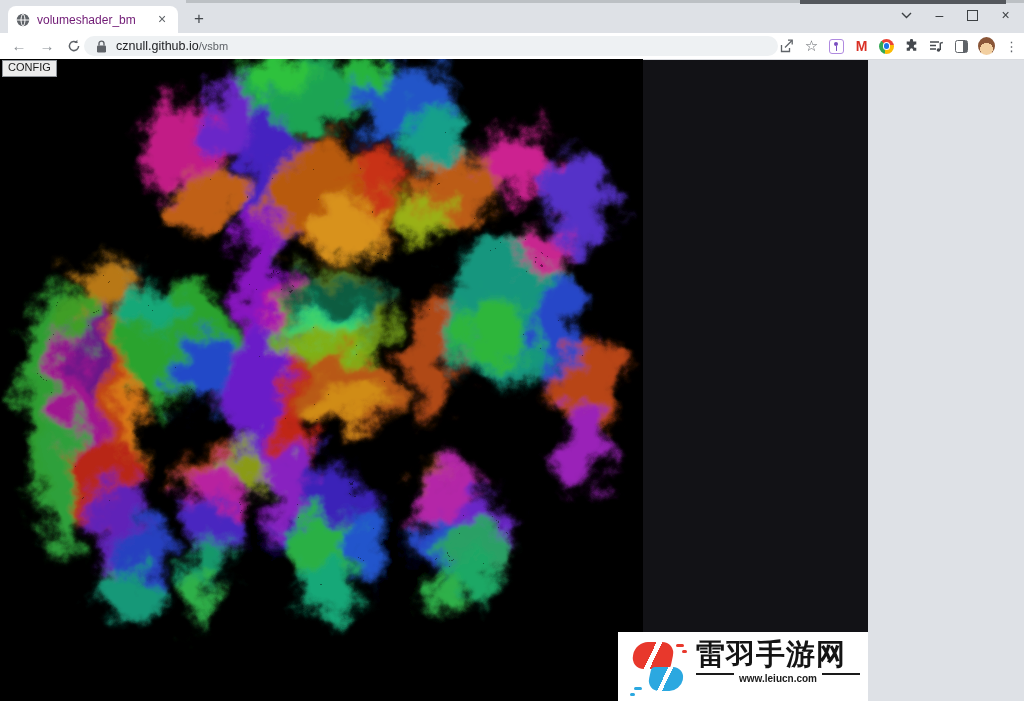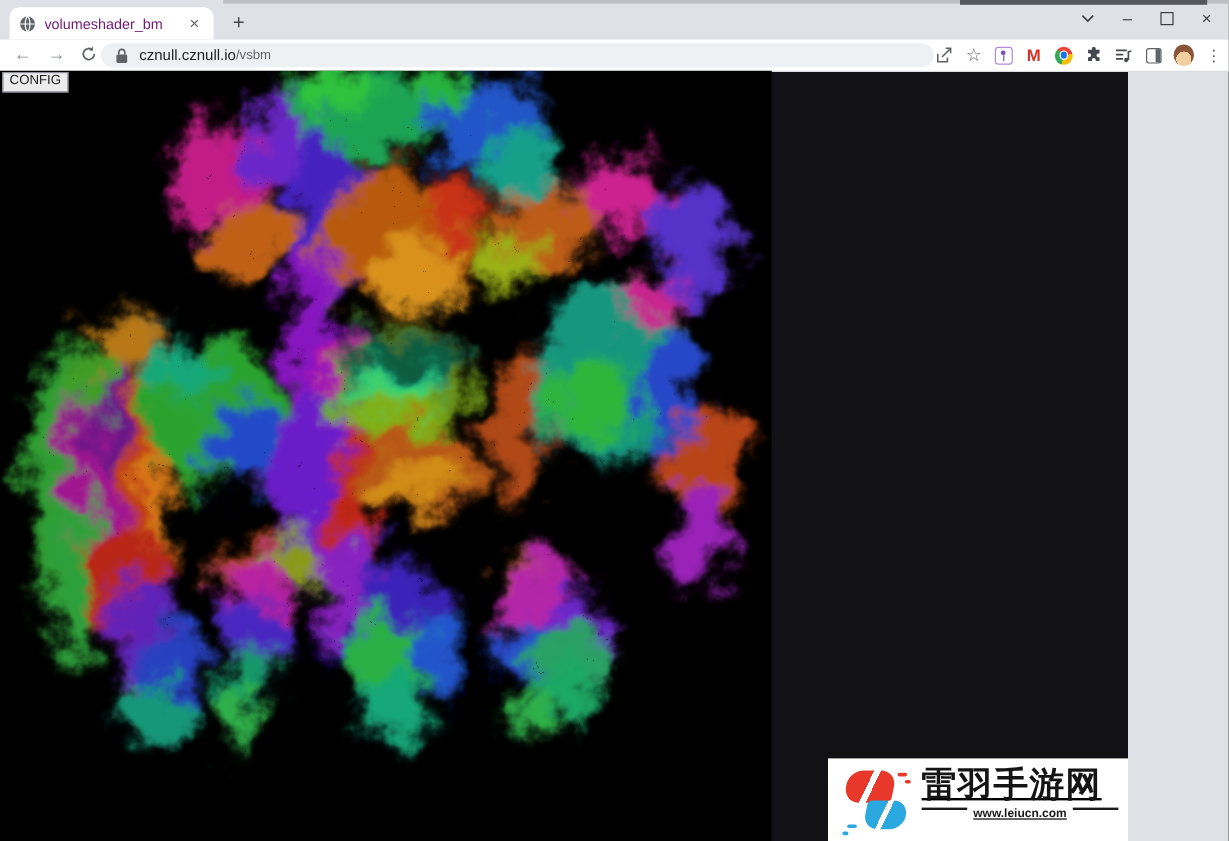--- a/index.html
+++ b/index.html
@@ -43,42 +43,42 @@
           background:conic-gradient(from -45deg,#ea4335 0 120deg,#fbbc05 120deg 240deg,#34a853 240deg 360deg);}
   .chrome::before{content:"";position:absolute;inset:3.6px;background:#fff;border-radius:50%;}
   .chrome::after{content:"";position:absolute;inset:4.8px;background:#1a73e8;border-radius:50%;}
   .side-panel{width:13px;height:13px;border:1.6px solid #5f6368;border-radius:2.5px;position:relative;box-sizing:border-box;}
   .side-panel::after{content:"";position:absolute;right:0;top:0;bottom:0;width:4px;background:#5f6368;}
   .avatar{width:18px;height:18px;border-radius:50%;overflow:hidden;
           background:radial-gradient(circle at 50% 68%,#f2cfa0 0 42%,#8a5638 43% 100%);}
   .kebab{font-size:13px;color:#5f6368;letter-spacing:0;}
 
   
-  .content{position:absolute;top:60px;left:0;width:940px;height:641px;background:#121216;}
+  .content{position:absolute;top:60px;left:0;width:868px;height:641px;background:#121216;}
   .canvas-area{position:absolute;left:0;top:-1px;width:643px;height:642px;background:#000;}
   .fractal{position:absolute;left:0;top:0;}
   .config-btn{position:absolute;left:2px;top:1px;font-family:"Liberation Sans",sans-serif;
               font-size:11px;color:#1a1a1a;background:#ececec;border:1px solid #8f9398;
               padding:1px 5px 2px 5px;line-height:1.05;}
 
   
   .watermark{position:absolute;right:0;bottom:0;width:250px;height:69px;background:#ffffff;}
   .wm-logo{position:absolute;left:10px;top:5px;width:64px;height:60px;}
   .wm-red{position:absolute;left:5px;top:5px;width:40px;height:27px;border-radius:12px 14px 4px 14px;
           transform:skewX(-12deg);
           background:linear-gradient(105deg,#e8382c 0 44%,#ffffff 44% 56%,#e8382c 56% 100%);}
   .wm-blue{position:absolute;left:21px;top:30px;width:34px;height:24px;border-radius:4px 14px 12px 14px;
            transform:skewX(-12deg);
            background:linear-gradient(105deg,#2ba8e0 0 42%,#ffffff 42% 54%,#2ba8e0 54% 100%);}
   .wm-dot{position:absolute;border-radius:2px;}
   .d-r1{left:48px;top:7px;width:8px;height:3px;background:#e8382c;}
   .d-r2{left:54px;top:13px;width:5px;height:3px;background:#e8382c;}
   .d-b1{left:6px;top:50px;width:8px;height:3px;background:#2ba8e0;}
   .d-b2{left:2px;top:56px;width:5px;height:3px;background:#2ba8e0;}
-  .wm-text{position:absolute;left:78px;top:6px;width:164px;text-decoration:underline;}
+  .wm-text{position:absolute;left:78px;top:6px;width:164px;}
   .wm-name{font-size:29px;font-weight:900;color:#141414;letter-spacing:1px;line-height:1.15;white-space:nowrap;}
   .wm-url-row{display:flex;align-items:flex-start;gap:5px;margin-top:2px;}
   .wm-dash{height:2px;background:#1a1a1a;flex:1;}
   .wm-url{font-size:10px;font-weight:bold;color:#1a1a1a;white-space:nowrap;}
 </style>
 </head>
 <body>
 
 <div class="window">
 
@@ -119,21 +119,21 @@
         <path d="M11.6 7a4.6 4.6 0 1 1-1.4-3.3" fill="none" stroke="#5f6368" stroke-width="1.5"></path>
         <path d="M10.4 0.8v3.2H7.2z" fill="#5f6368"></path>
       </svg>
     </div>
 
     <div class="url-pill">
       <svg class="lock" viewBox="0 0 11 13">
         <rect x="1" y="5.4" width="9" height="7" rx="1.2" fill="#5f6368"></rect>
         <path d="M3 5.4V3.6a2.5 2.5 0 0 1 5 0v1.8" fill="none" stroke="#5f6368" stroke-width="1.4"></path>
       </svg>
-      <span class="url-host">cznull.cznull.io</span>
+      <span class="url-host">cznull.github.io</span>
         <span class="url-path">/vsbm</span>
     </div>
 
     <div class="tb-right">
       <div class="tb-icon">
         <svg width="16" height="15" viewBox="0 0 16 15">
           <path d="M2.5 6v6.5h8V9" fill="none" stroke="#5f6368" stroke-width="1.3"></path>
           <path d="M6 8.5 13 1.5" stroke="#5f6368" stroke-width="1.3"></path>
           <path d="M9 1.2h4.2v4.2" fill="none" stroke="#5f6368" stroke-width="1.3"></path>
         </svg>

